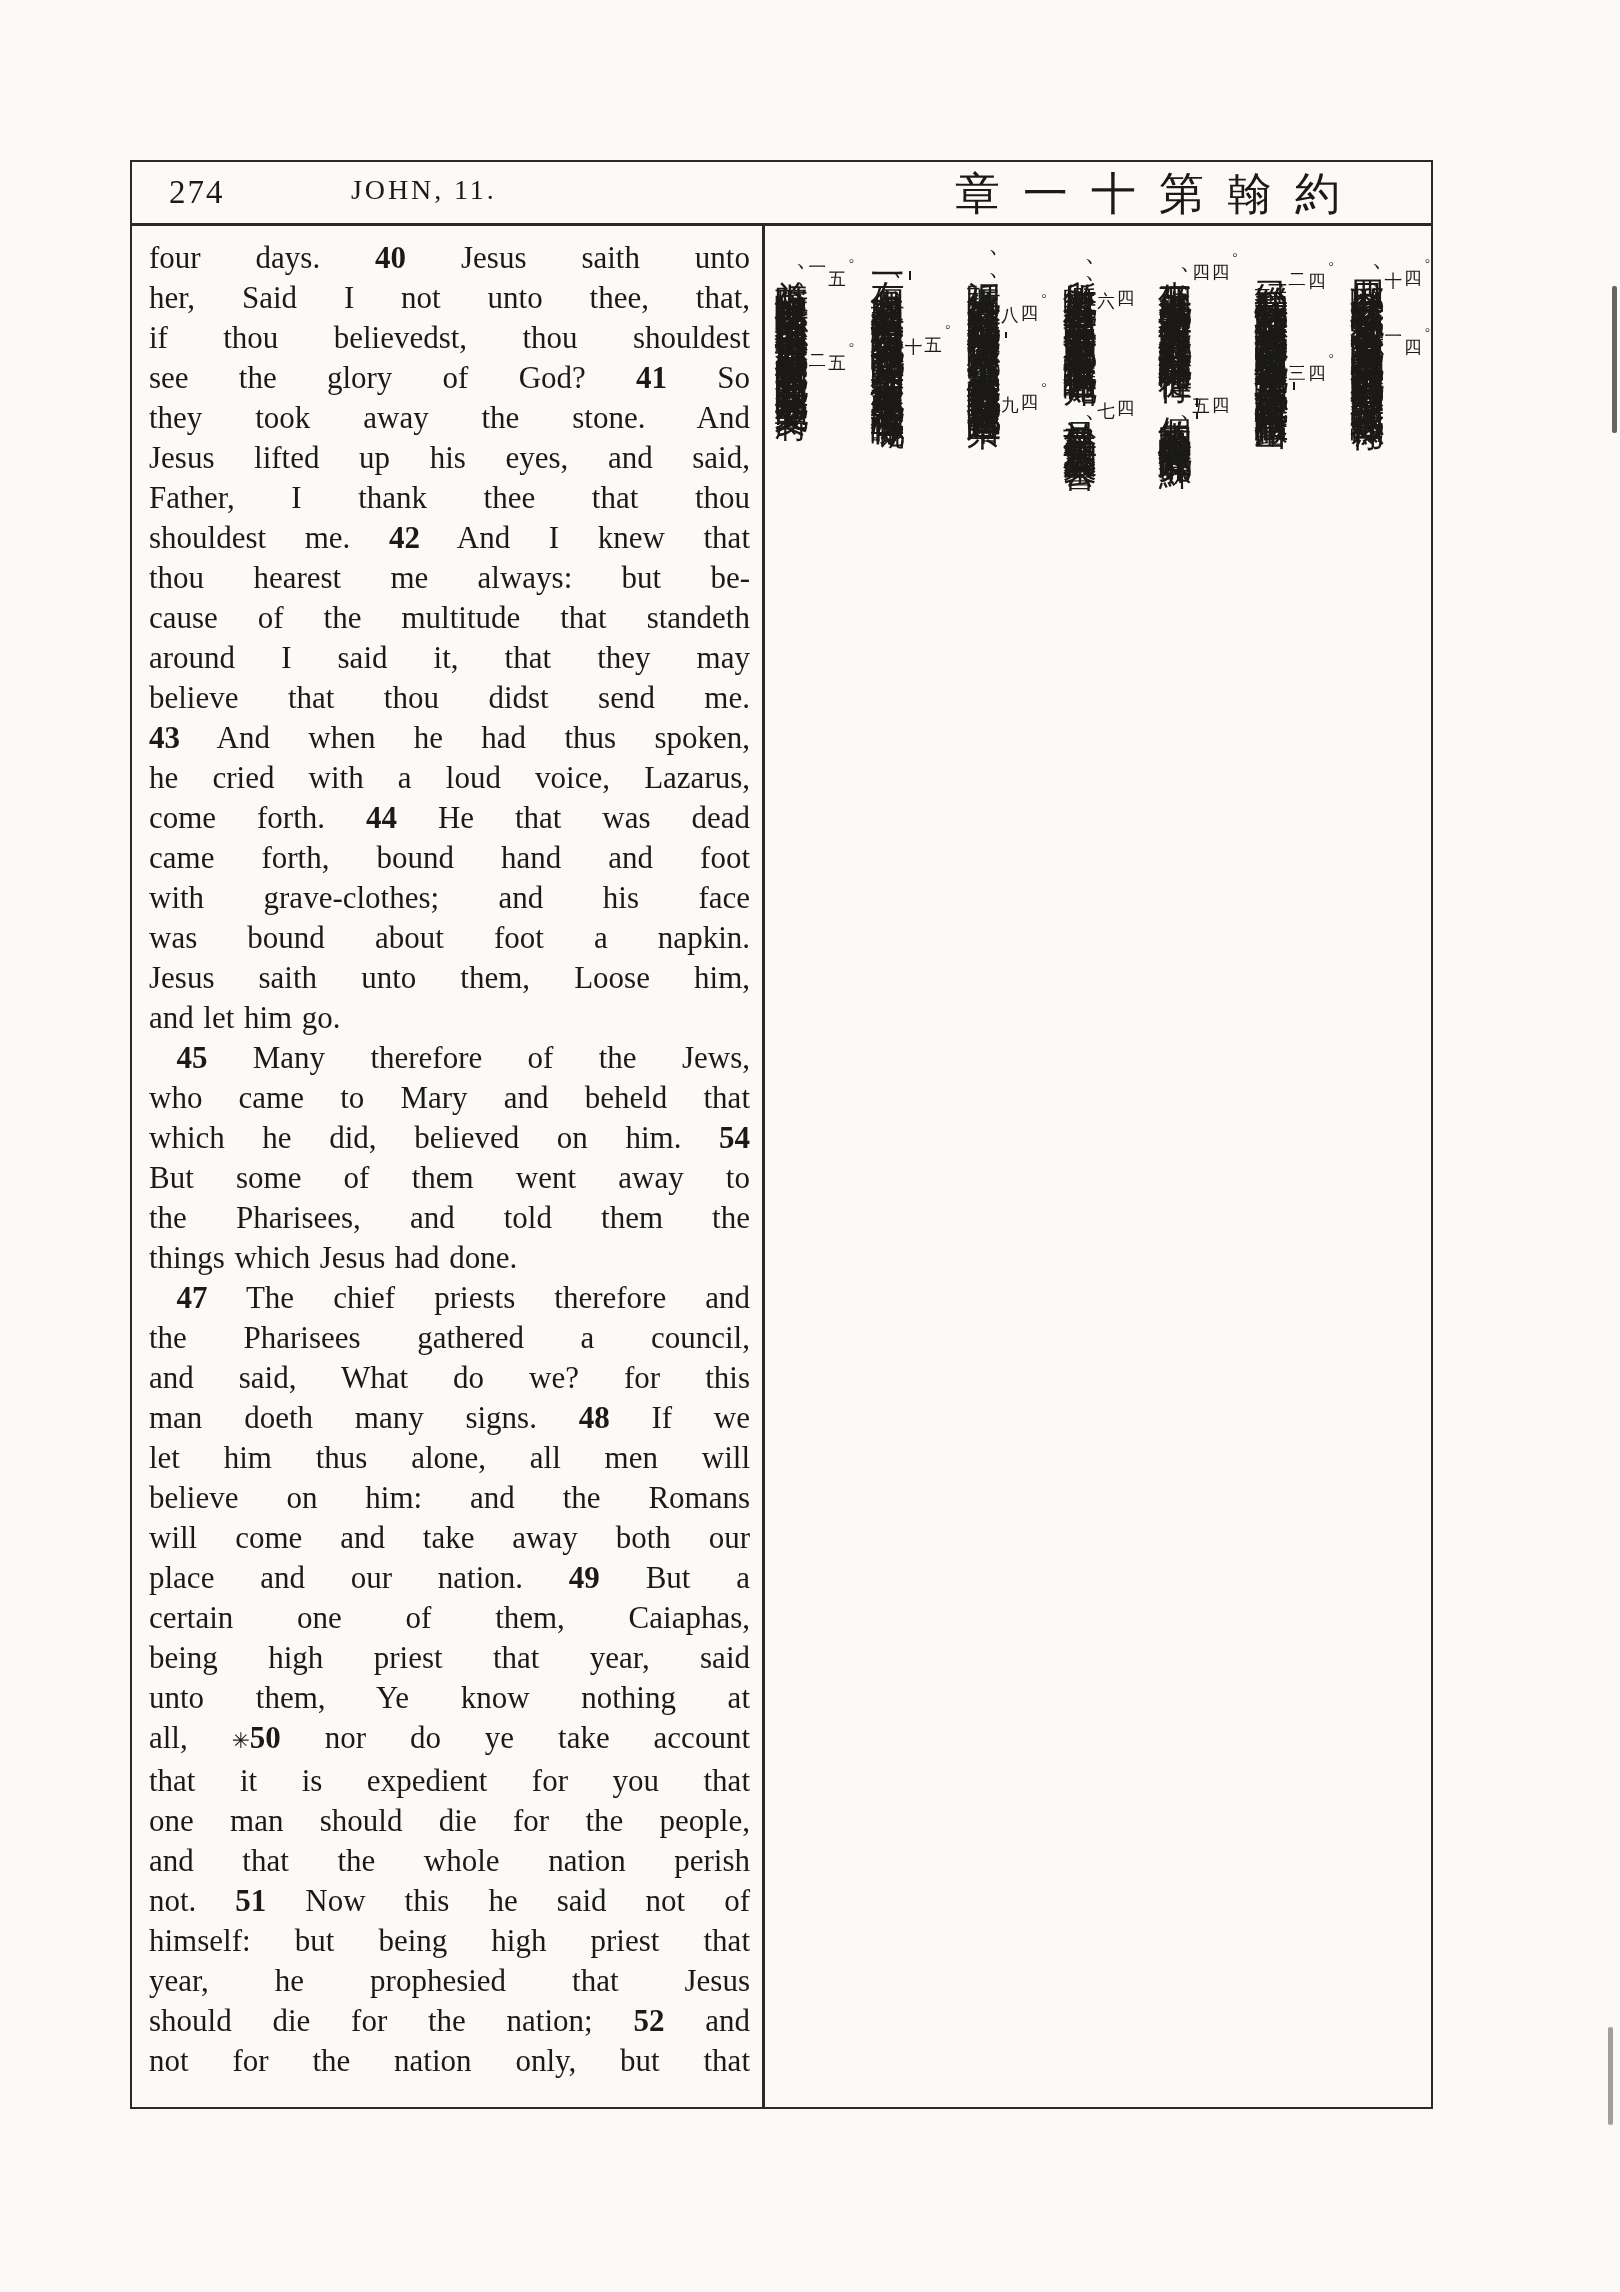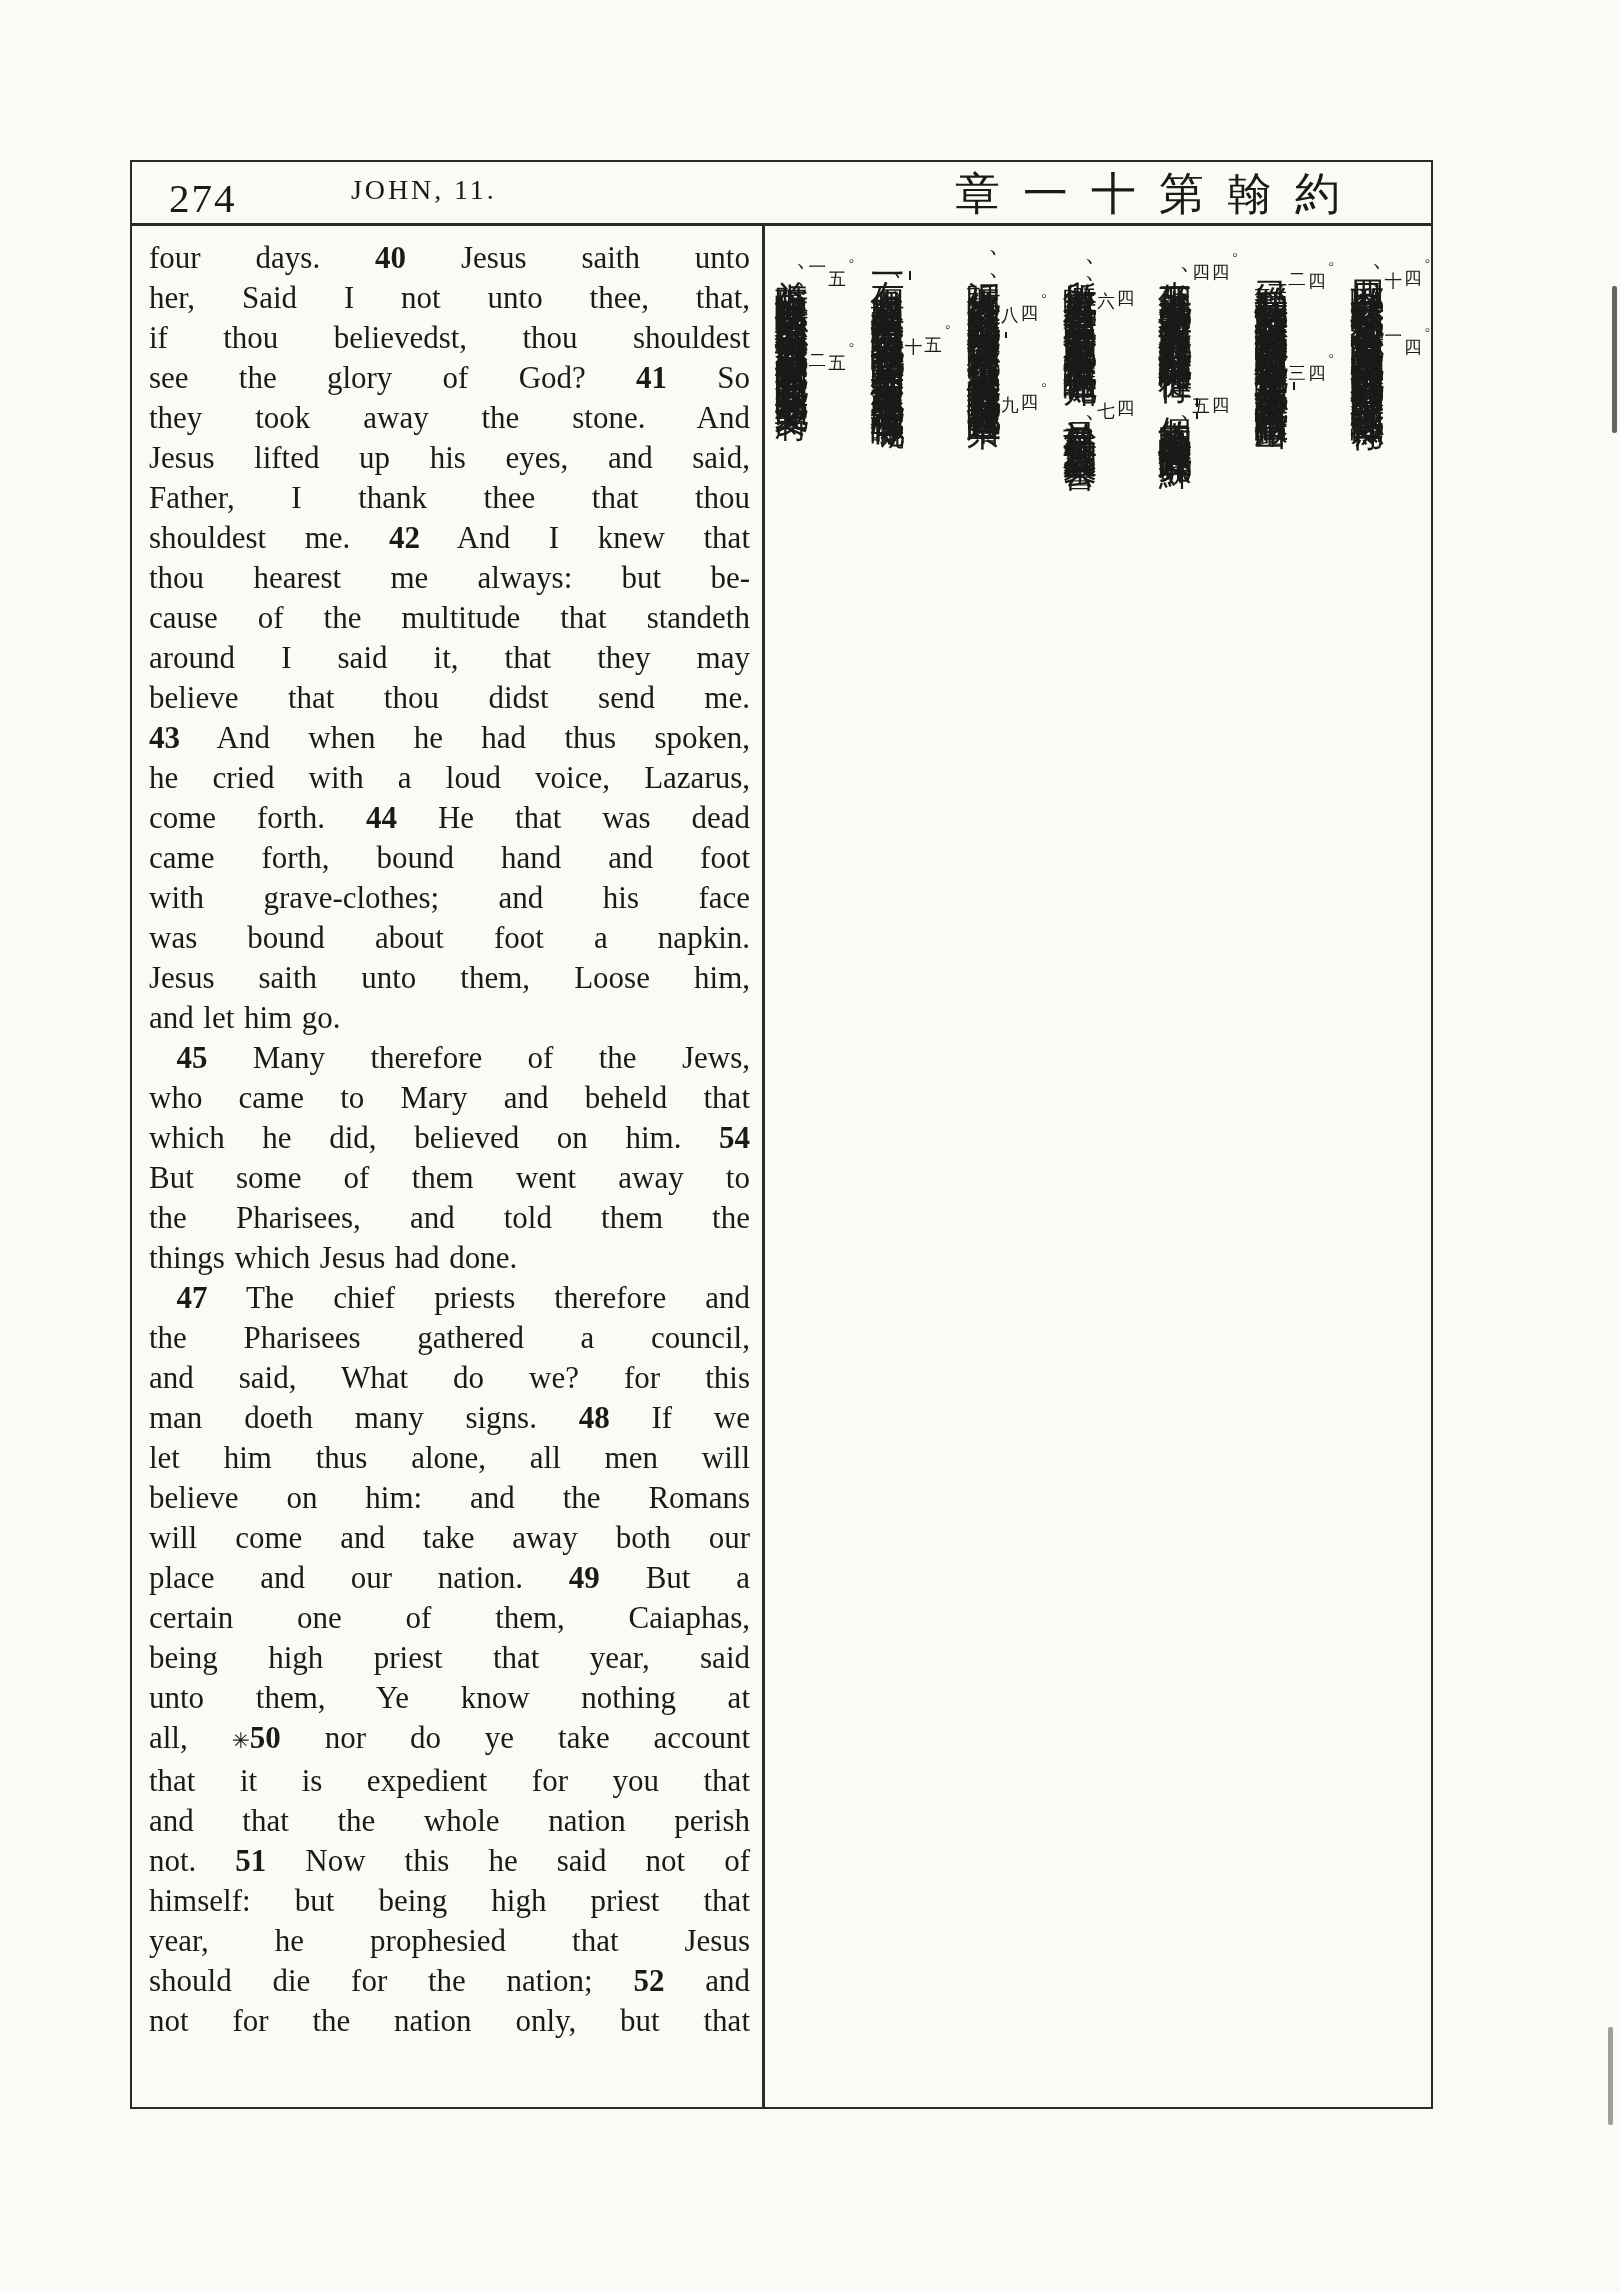--- a/index.html
+++ b/index.html
@@ -16,21 +16,21 @@
     border:2.9px solid #2b2a26;box-sizing:border-box;background:transparent;
   }
   .header-rule{
     position:absolute;left:130px;top:223px;width:1303px;height:2.9px;background:#2b2a26;
   }
   .column-divider{
     position:absolute;left:762px;top:225px;width:2.9px;height:1883px;background:#2b2a26;
   }
   
   .page-number{
-    position:absolute;left:169px;top:174px;font-size:41px;letter-spacing:2px;
+    position:absolute;left:169px;top:174px;font-size:33px;letter-spacing:2px;
   }
   .header-book{
     position:absolute;left:351px;top:174px;font-size:28px;letter-spacing:2.9px;
   }
   .header-cn{
     position:absolute;left:955px;top:169px;width:385px;
     display:flex;justify-content:space-between;
     font-size:45px;line-height:49px;
     font-family:"DejaVu Serif",serif;
   }
@@ -133,20 +133,21 @@
     <div class="eline"><span>man doeth many signs.  </span><span class="vnum">48</span><span> If we</span></div>
     <div class="eline"><span>let him thus alone, all men will</span></div>
     <div class="eline"><span>believe on him: and the Romans</span></div>
     <div class="eline"><span>will come and take away both our</span></div>
     <div class="eline"><span>place and our nation.  </span><span class="vnum">49</span><span> But a</span></div>
     <div class="eline"><span>certain one of them, Caiaphas,</span></div>
     <div class="eline"><span>being high priest that year, said</span></div>
     <div class="eline"><span>unto them, Ye know nothing at</span></div>
     <div class="eline"><span>all, </span><span class="vmark">✳</span><span class="vnum">50</span><span> nor do ye take account</span></div>
     <div class="eline"><span>that it is expedient for you that</span></div>
+    <div class="eline"><span>one man should die for the people,</span></div>
     <div class="eline"><span>and that the whole nation perish</span></div>
     <div class="eline"><span>not.  </span><span class="vnum">51</span><span> Now this he said not of</span></div>
     <div class="eline"><span>himself: but being high priest that</span></div>
     <div class="eline"><span>year, he prophesied that Jesus</span></div>
     <div class="eline"><span>should die for the nation; </span><span class="vnum">52</span><span> and</span></div>
     <div class="eline"><span>not for the nation only, but that</span></div>
   </div>
 
 <div class="cn-area">
     <div class="cn-col"><span>四日嚟</span><span class="verse">。四十</span><span>耶穌話</span><span class="punct">、</span><span>我唔係對你講過</span><span class="punct">、</span><span>你若係信</span><span class="punct">、</span><span>就噲睇見上帝嘅榮耀咩</span><span class="verse">。四一</span><span>佢哋就移開嚿石</span><span class="punct">、</span><span>耶穌舉眼話</span><span class="punct">、</span><span>父呀</span><span class="punct">、</span><span>我感謝你</span><span class="punct">、</span><span>因爲你</span></div>

